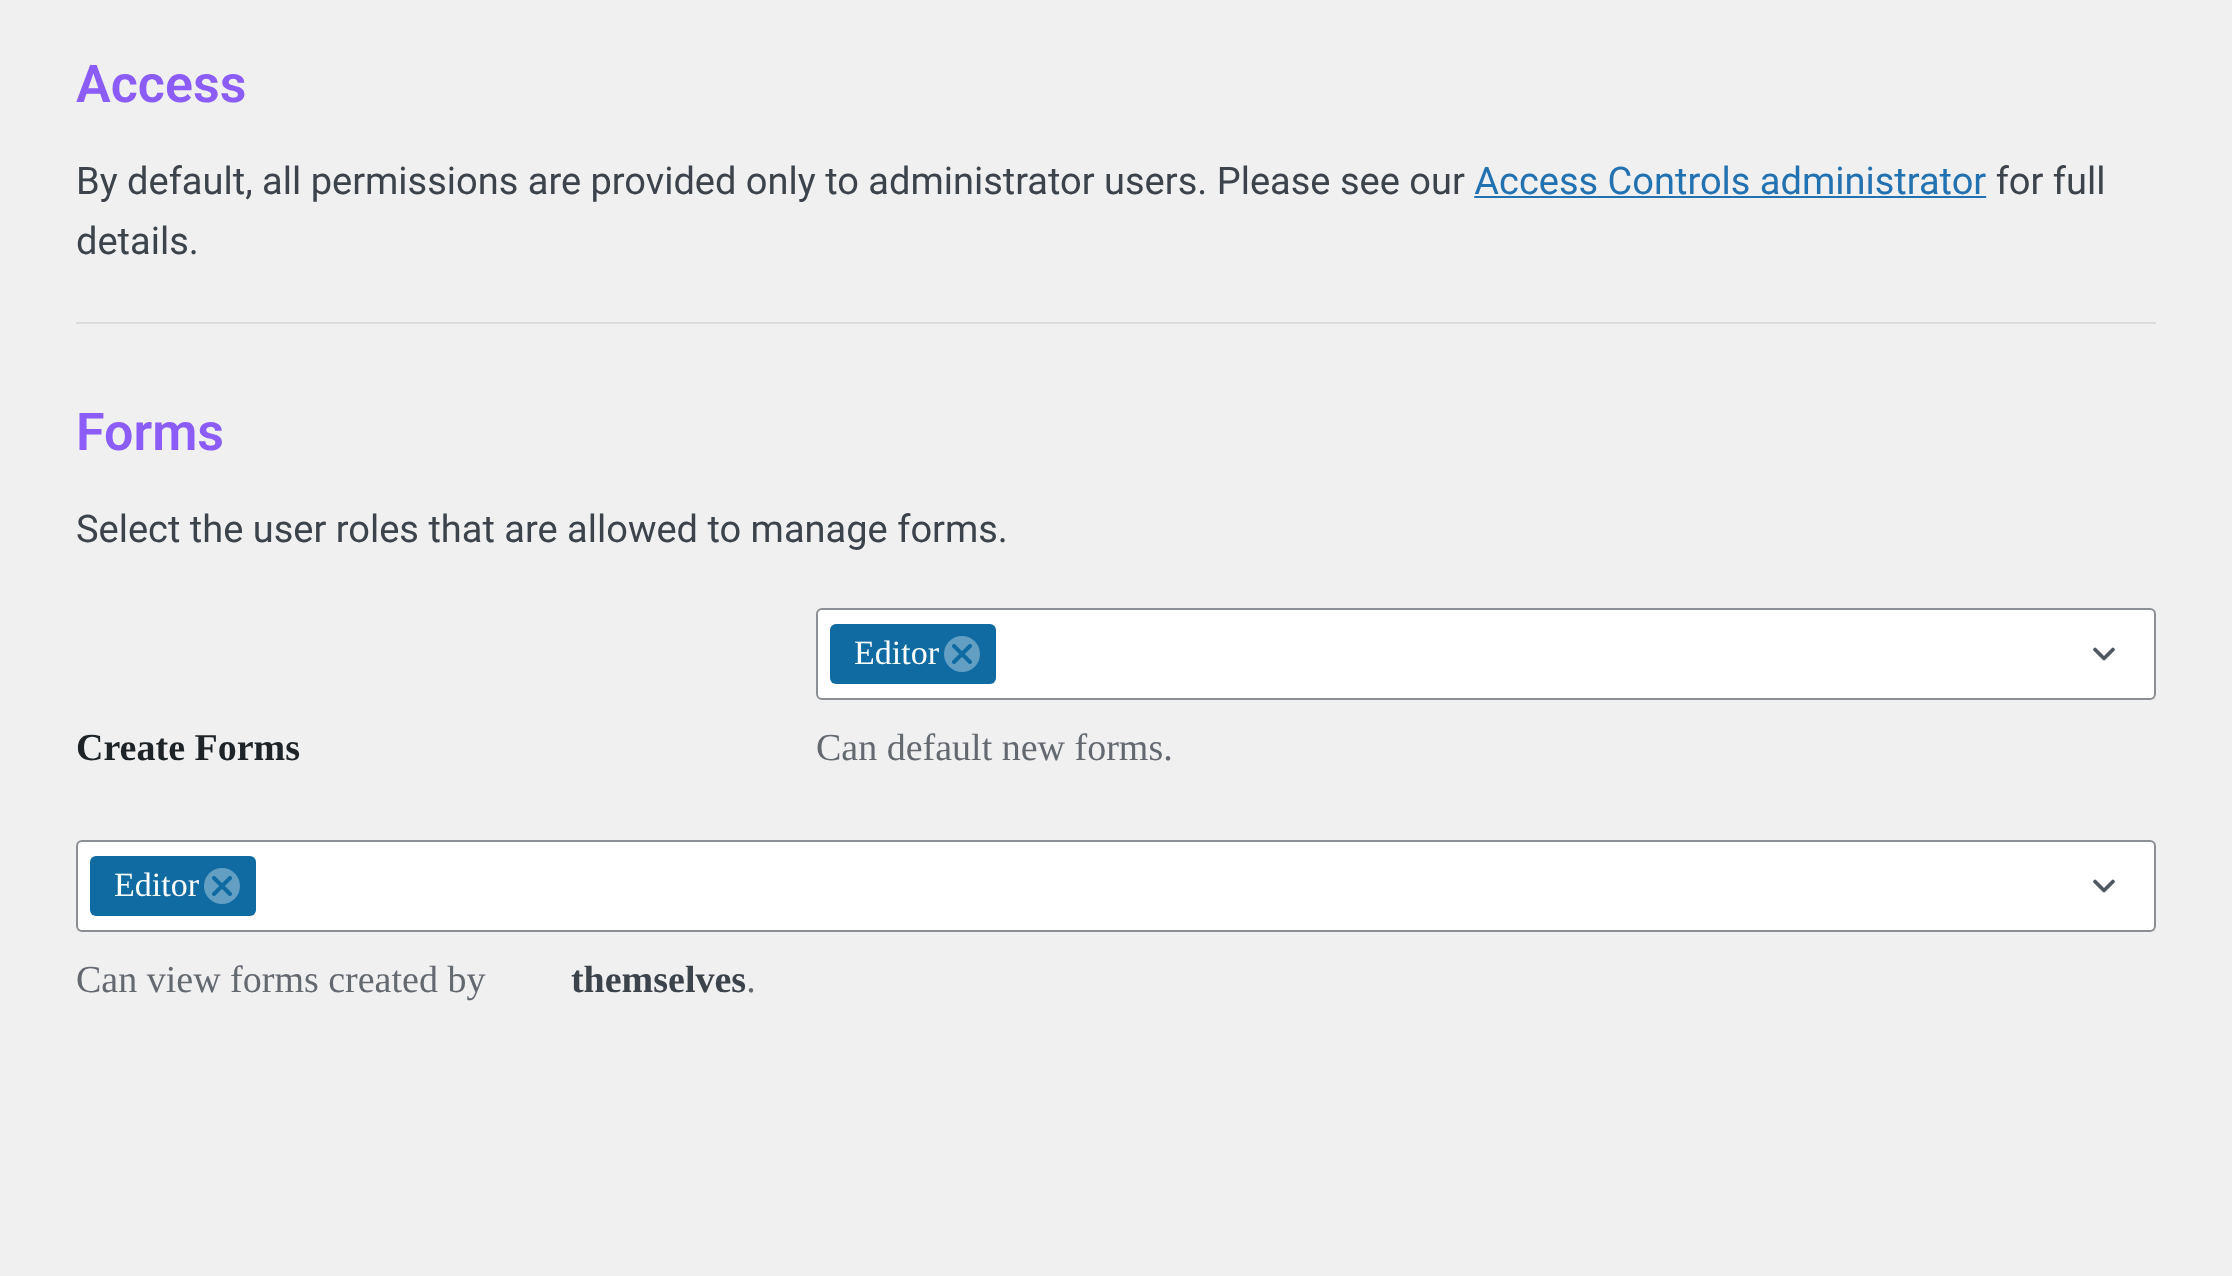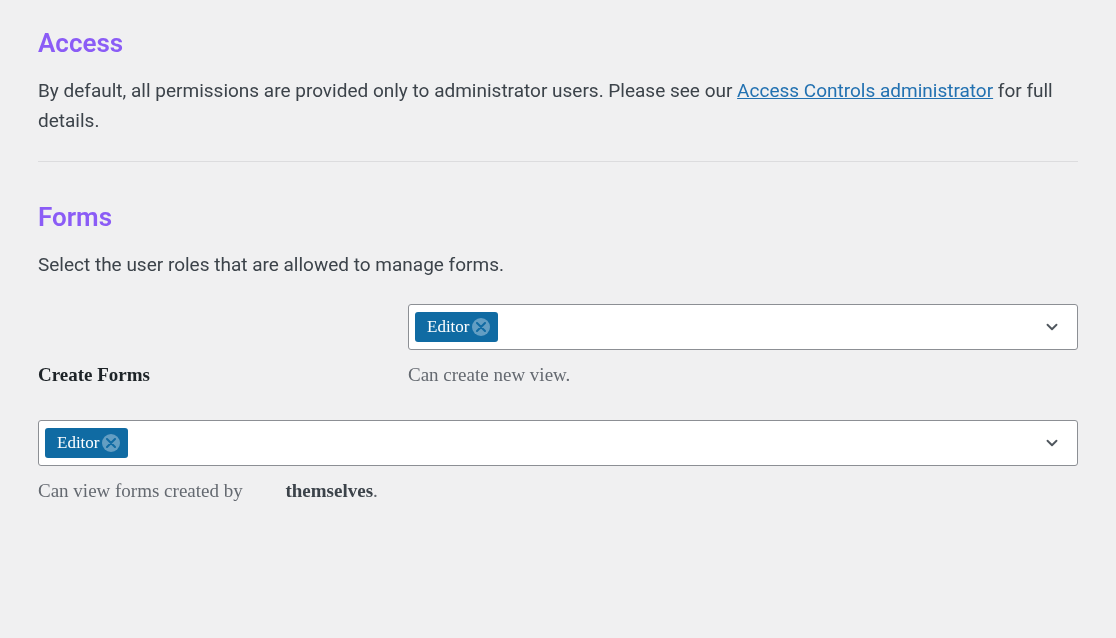--- a/index.html
+++ b/index.html
@@ -140,21 +140,21 @@
             </svg>
         </span>
       </span>
       <span class="chevron-wrap">
         <svg viewBox="0 0 24 24">
             <path d="M6 9l6 6 6-6" fill="none" stroke="currentColor" stroke-width="2.5" stroke-linecap="round" stroke-linejoin="round"></path>
           </svg>
       </span>
     </div>
     <p class="help-text">
-      <span>Can create new view.</span><strong></strong><span></span>
+      <span>Can default new forms.</span><strong></strong><span></span>
     </p>
   </div>
 </div>
 
 <div class="form-row">
   <div class="form-control-col">
     <div class="multiselect">
       <span class="tag">
         <span>Editor</span>
         <span class="tag-remove">

